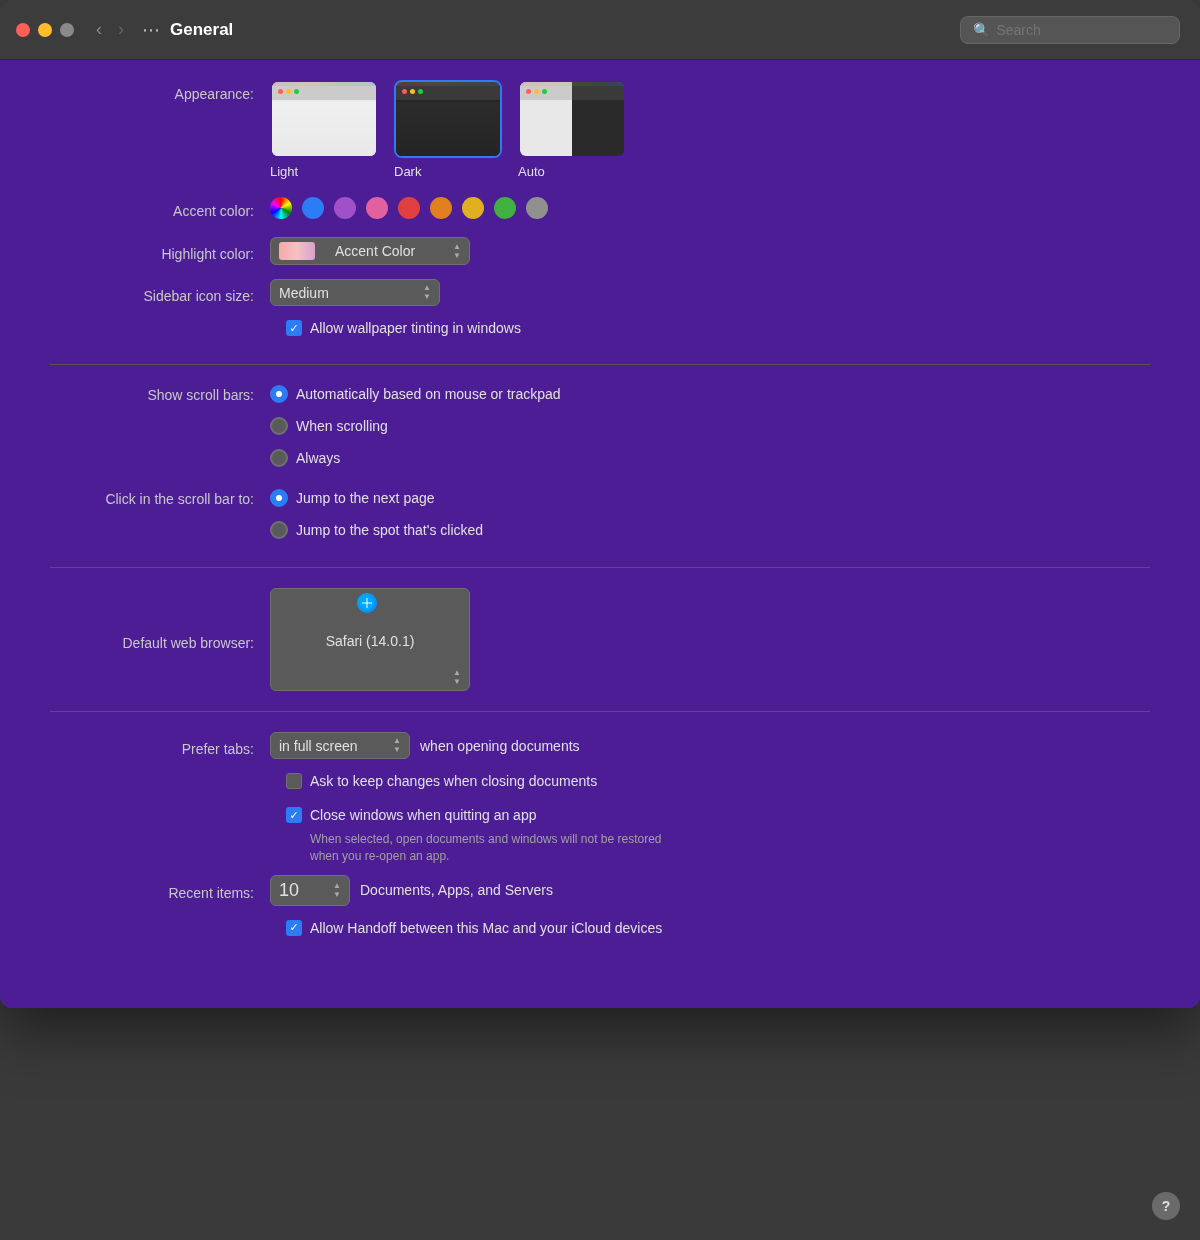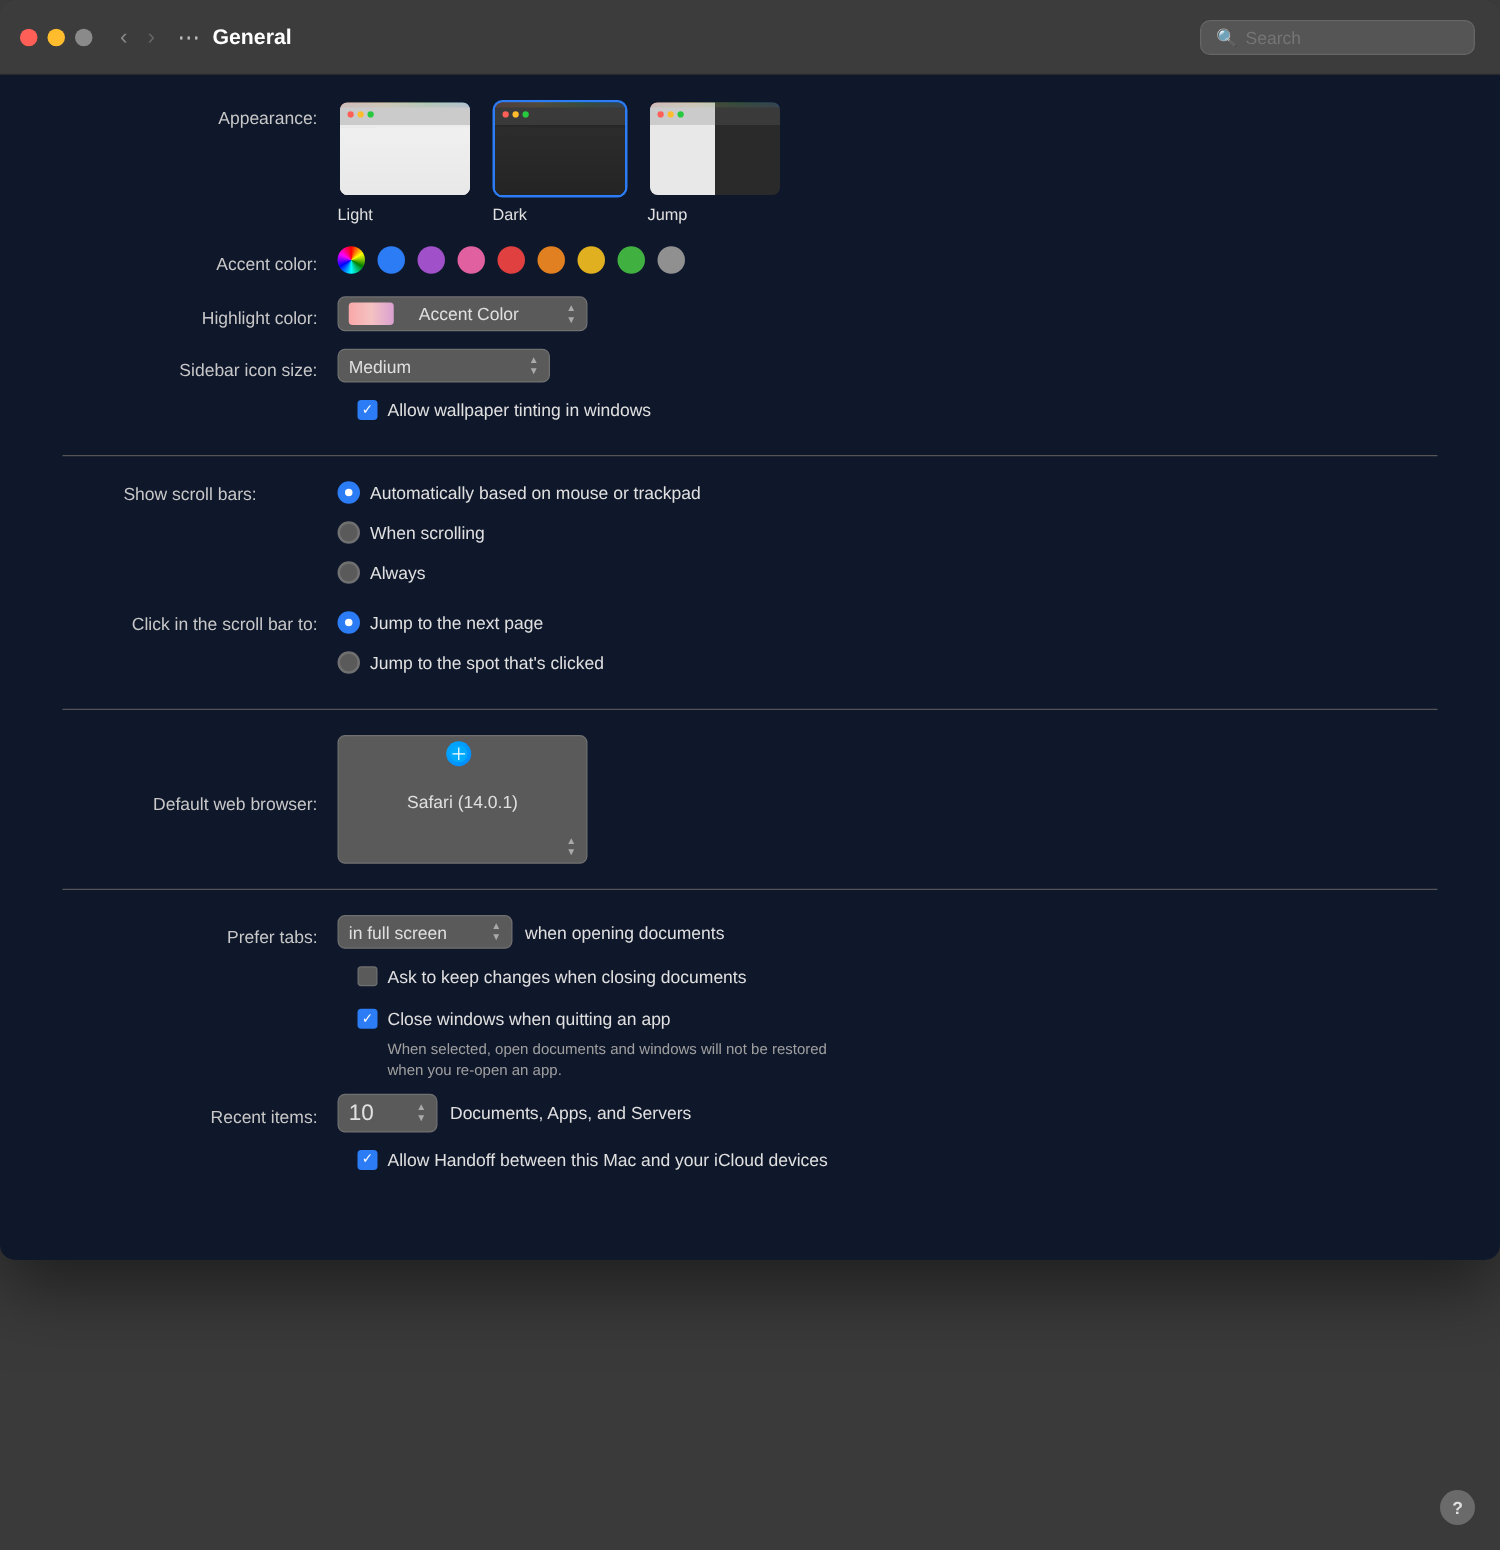--- a/index.html
+++ b/index.html
@@ -363,21 +363,21 @@
       color: #e0e0e0;
       display: flex;
       align-items: center;
       justify-content: center;
       font-size: 14px;
       cursor: pointer;
       font-weight: 600;
     }
 
     .content-area {
-      background: #0f172a;
+      background: #4c1d95;
       padding: 20px 50px 50px 50px;
     }
 
     .main-window {
       background: #3c3c3c;
       border-radius: 12px;
       overflow: hidden;
       box-shadow: 0 20px 60px rgba(0,0,0,0.5);
     }
 
@@ -454,21 +454,21 @@
           <div class="appearance-thumbnail">
             <div class="thumb-auto">
               <div class="thumb-colorbar"></div>
               <div class="thumb-bar" style="background: linear-gradient(90deg, rgba(200,200,200,0.9) 50%, rgba(60,60,60,0.9) 50%);">
                 <div class="thumb-dot" style="background:#ff5f56;"></div>
                 <div class="thumb-dot" style="background:#ffbd2e;"></div>
                 <div class="thumb-dot" style="background:#27c93f;"></div>
               </div>
             </div>
           </div>
-          <span class="appearance-label">Jump</span>
+          <span class="appearance-label">Auto</span>
         </div>
 
       </div>
     </div>
 
     <div class="accent-row">
       <div class="label-col">Accent color:</div>
       <div class="accent-colors">
         <div class="accent-dot accent-multicolor"></div>
         <div class="accent-dot" style="background:#2b7cf5;"></div>
@@ -514,21 +514,21 @@
         <div class="checkbox-custom">
           <span class="checkmark">✓</span>
         </div>
         <span style="font-size:14px;">Allow wallpaper tinting in windows</span>
       </div>
     </div>
 
     <hr class="divider">
 
     <div class="section-row" style="margin-bottom:8px;">
-      <div class="label-col" style="padding-top:2px;text-align:center;">Show scroll bars:</div>
+      <div class="label-col" style="padding-top:2px;">Show scroll bars:</div>
       <div class="multi-radio-group">
         <div class="radio-row">
           <div class="radio-custom selected">
             <div class="radio-inner"></div>
           </div>
           <span style="font-size:14px;">Automatically based on mouse or trackpad</span>
         </div>
         <div class="radio-row">
           <div class="radio-custom"></div>
           <span style="font-size:14px;">When scrolling</span>

